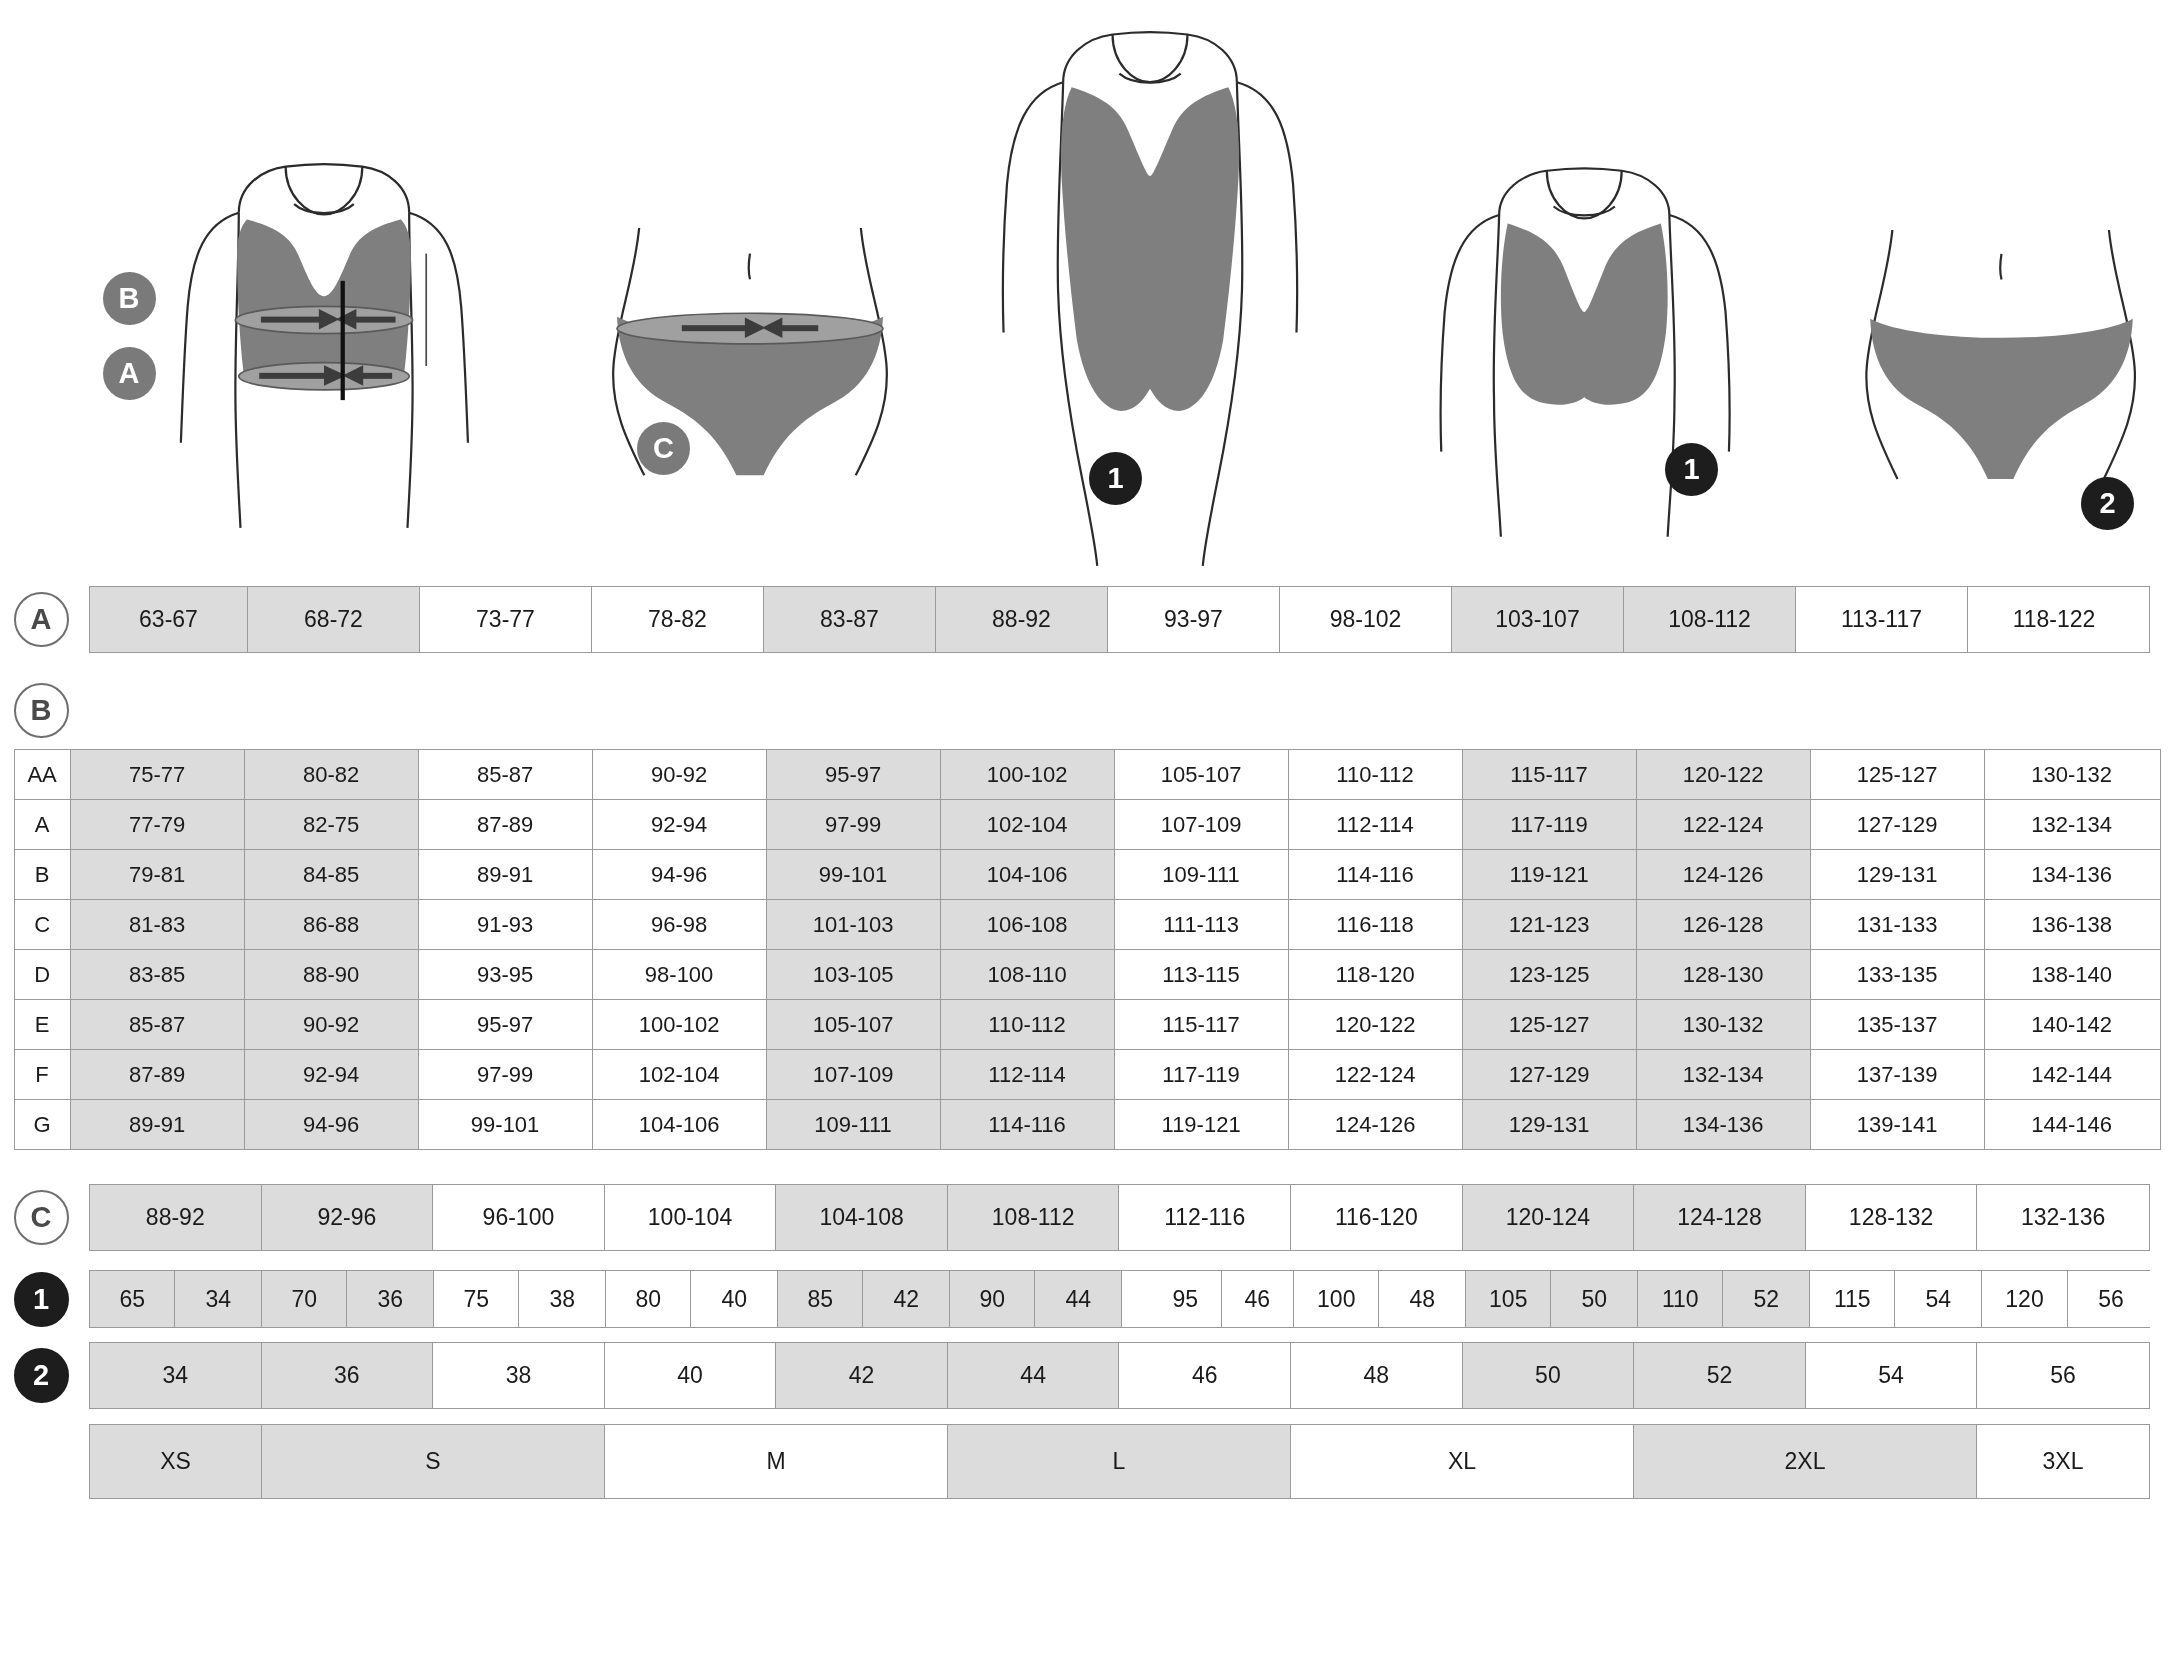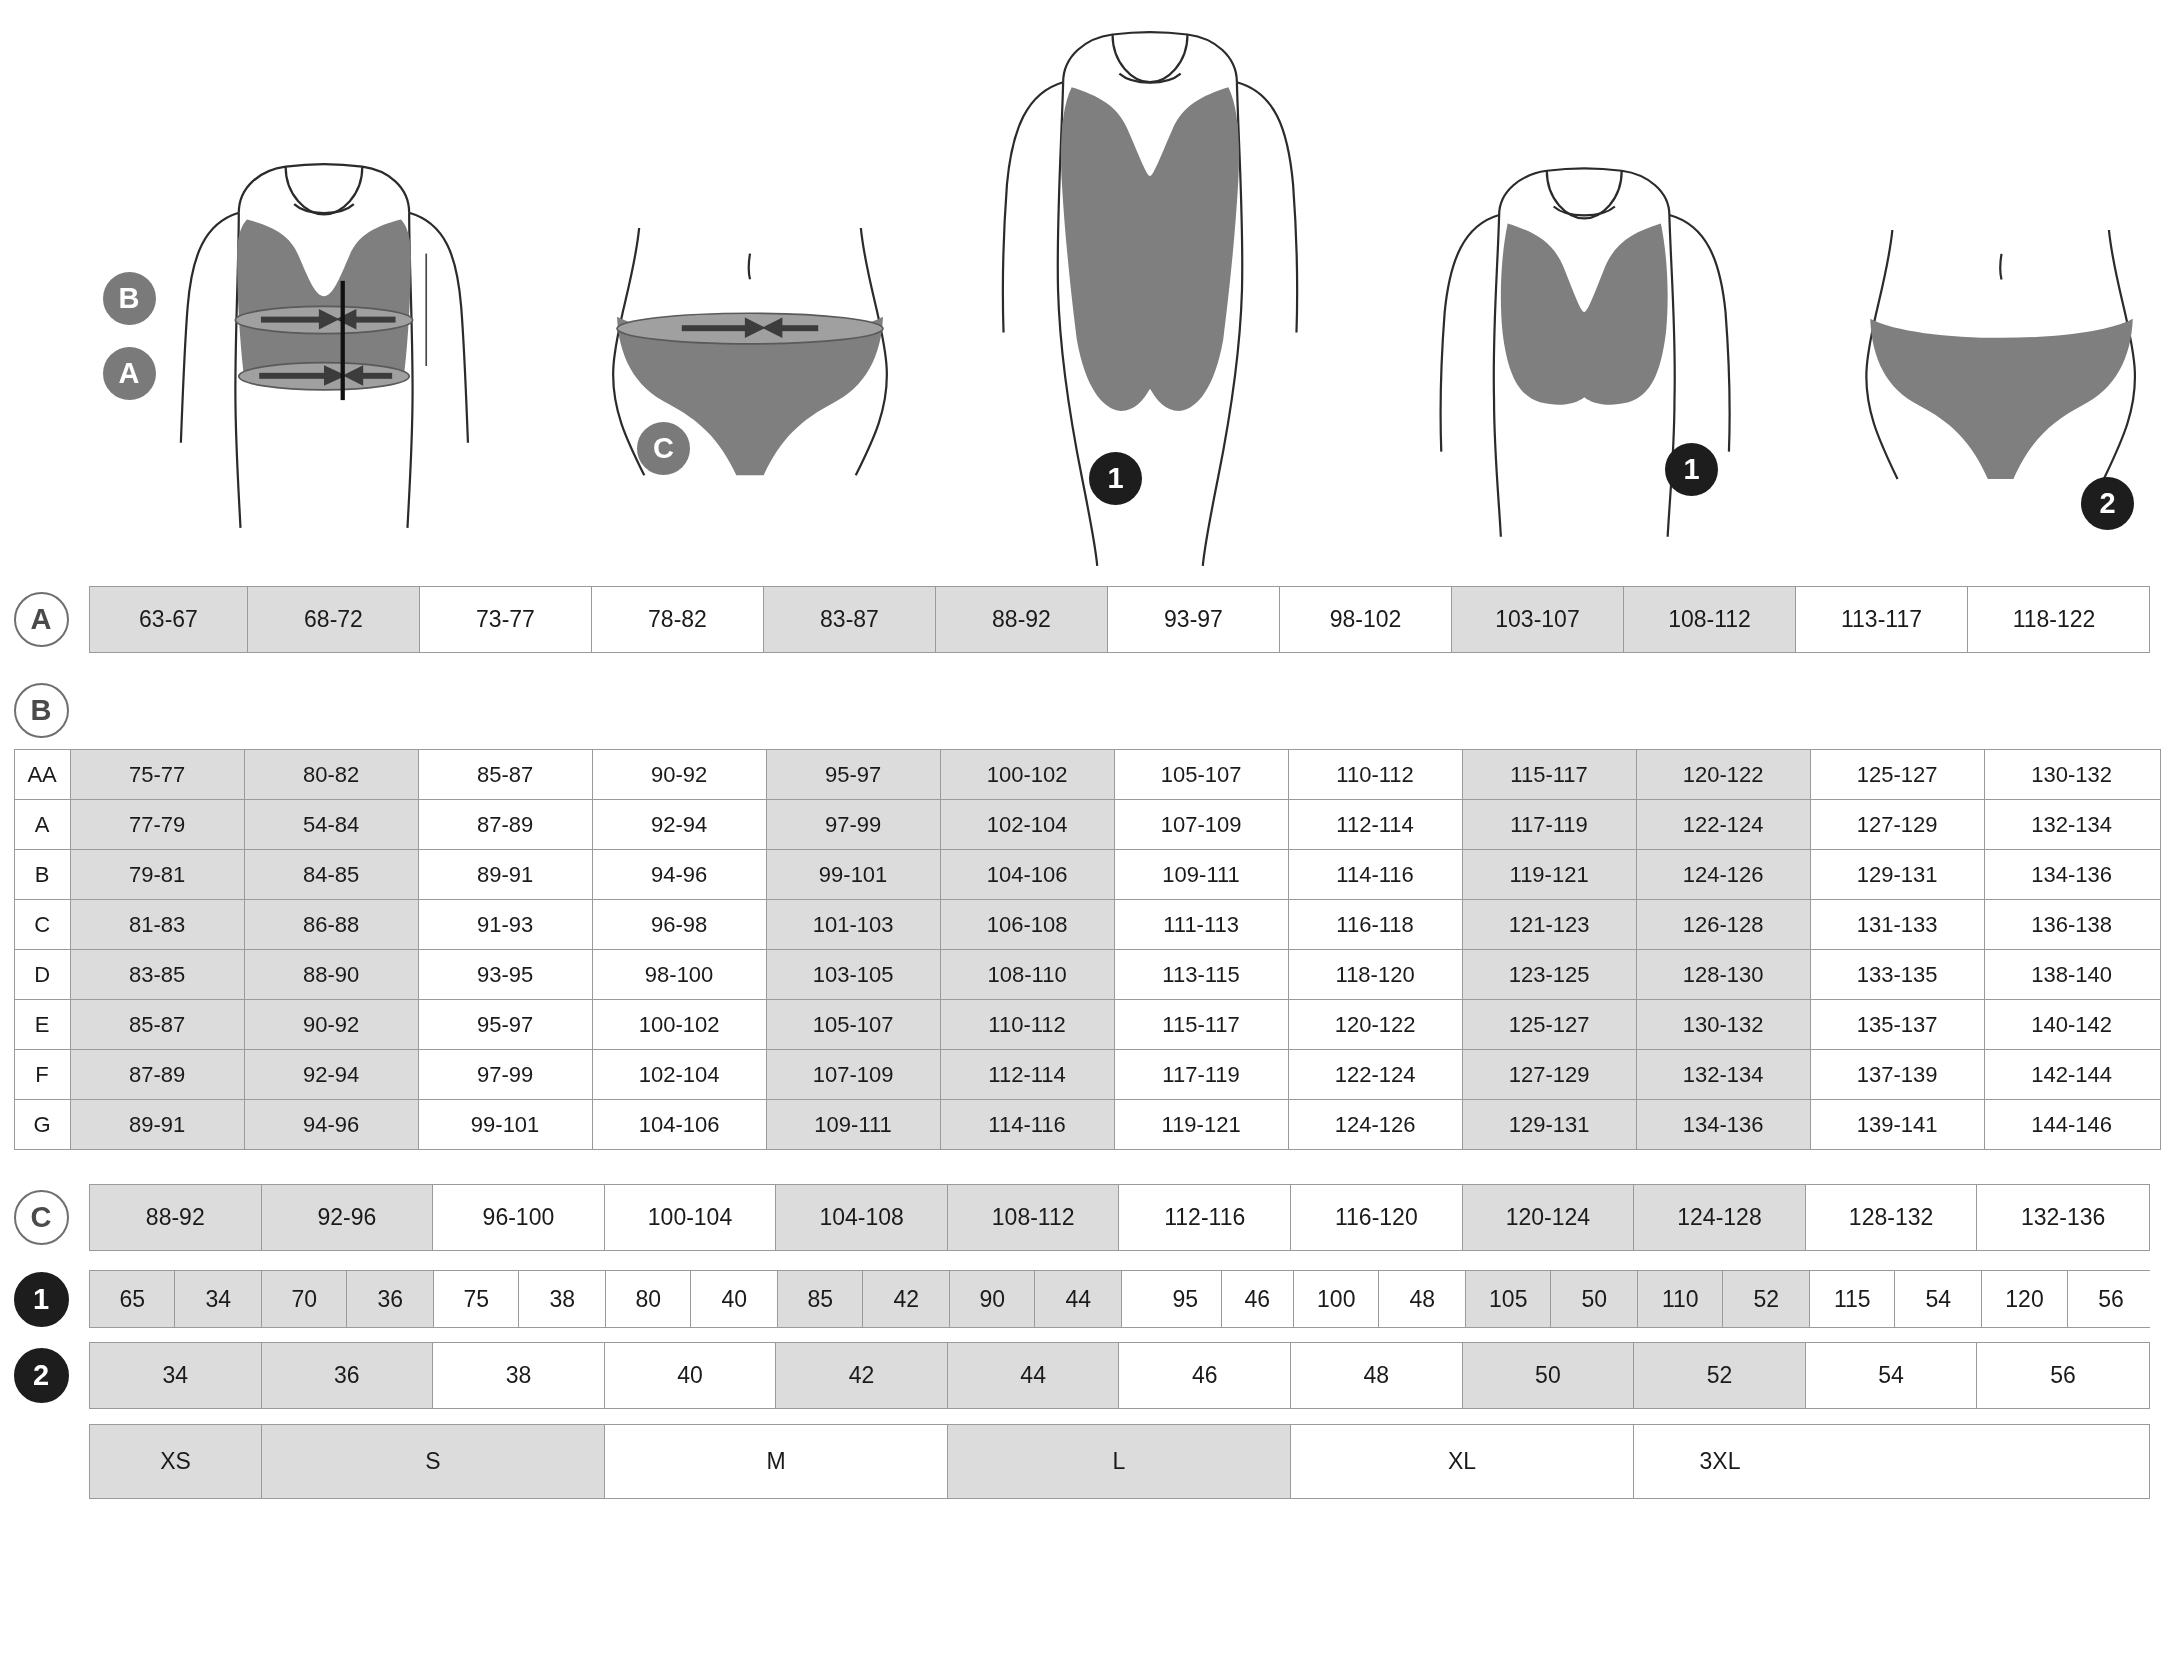--- a/index.html
+++ b/index.html
@@ -307,21 +307,21 @@
         <div class="grid-cell" style="width: 174px; flex: 0 0 174px;">105-107</div>
         <div class="grid-cell" style="width: 174px; flex: 0 0 174px;">110-112</div>
         <div class="grid-cell shaded" style="width: 174px; flex: 0 0 174px;">115-117</div>
         <div class="grid-cell shaded" style="width: 174px; flex: 0 0 174px;">120-122</div>
         <div class="grid-cell" style="width: 174px; flex: 0 0 174px;">125-127</div>
         <div class="grid-cell" style="width: 174px; flex: 0 0 174px;">130-132</div>
       </div>
       <div class="grid-row">
         <div class="grid-cell head">A</div>
         <div class="grid-cell shaded" style="width: 174px; flex: 0 0 174px;">77-79</div>
-        <div class="grid-cell shaded" style="width: 174px; flex: 0 0 174px;">54-84</div>
+        <div class="grid-cell shaded" style="width: 174px; flex: 0 0 174px;">82-75</div>
         <div class="grid-cell" style="width: 174px; flex: 0 0 174px;">87-89</div>
         <div class="grid-cell" style="width: 174px; flex: 0 0 174px;">92-94</div>
         <div class="grid-cell shaded" style="width: 174px; flex: 0 0 174px;">97-99</div>
         <div class="grid-cell shaded" style="width: 174px; flex: 0 0 174px;">102-104</div>
         <div class="grid-cell" style="width: 174px; flex: 0 0 174px;">107-109</div>
         <div class="grid-cell" style="width: 174px; flex: 0 0 174px;">112-114</div>
         <div class="grid-cell shaded" style="width: 174px; flex: 0 0 174px;">117-119</div>
         <div class="grid-cell shaded" style="width: 174px; flex: 0 0 174px;">122-124</div>
         <div class="grid-cell" style="width: 174px; flex: 0 0 174px;">127-129</div>
         <div class="grid-cell" style="width: 174px; flex: 0 0 174px;">132-134</div>
@@ -509,18 +509,19 @@
   </div>
 
   <div class="row-block" style="margin-top: 15.3px; align-items: center;">
     <div style="width:55px; flex:0 0 auto; margin-left:13.6px;"></div>
     <div class="strip" id="strip-letters" style="width:2061px;">
         <div class="cell shaded" style="width: 172px; height: 73px;">XS</div>
         <div class="cell shaded" style="width: 343px; height: 73px;">S</div>
         <div class="cell" style="width: 343px; height: 73px;">M</div>
         <div class="cell shaded" style="width: 343px; height: 73px;">L</div>
         <div class="cell" style="width: 343px; height: 73px;">XL</div>
+        <div class="cell shaded" style="width: 343px; height: 73px;">2XL</div>
         <div class="cell" style="width: 172px; height: 73px;">3XL</div>
       </div>
   </div>
 
 </div>
 
 
 </body></html>

